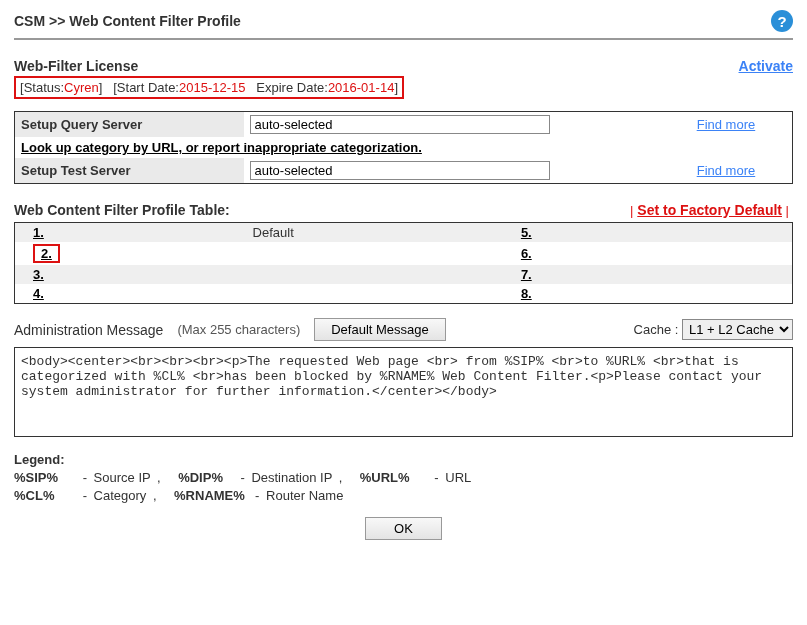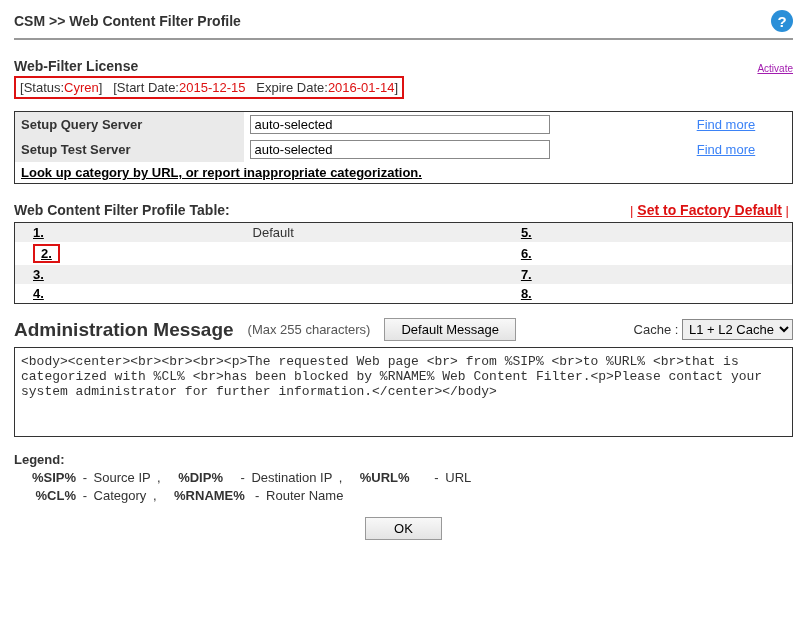--- a/index.html
+++ b/index.html
@@ -15,21 +15,21 @@
   .breadcrumb { font-weight:bold; font-size:14px; }
   .help-icon {
     width:22px; height:22px; border-radius:50%; background:#2a8fd8;
     color:#fff; display:flex; align-items:center; justify-content:center;
     font-weight:bold; font-size:15px; cursor:pointer;
   }
   hr.sep { border:0; border-top:2px solid #999; margin:6px 0 18px 0; }
 
   .license-row { display:flex; justify-content:space-between; align-items:flex-end; }
   .license-title { font-weight:bold; font-size:14px; }
-  .activate { color:#a21caf; font-weight:normal; text-decoration:underline; cursor:pointer; font-size:10px;}
+  .activate { color:#3b82f6; font-weight:bold; text-decoration:underline; cursor:pointer; font-size:14px;}
   .red-box { border:2px solid #d11; display:inline-block; padding:2px 4px; margin-top:2px; }
   .red-text { color:#d11; }
 
   table.server-setup {
     width:100%; border-collapse:collapse; margin-top:12px; border:1px solid #333;
   }
   table.server-setup td { padding:3px 6px; border:0; }
   table.server-setup tr:nth-child(1) td, table.server-setup tr:nth-child(2) td { }
   .setup-label-cell { background:#eaeaea; font-weight:bold; width:229px; }
   .setup-input { width:300px; border:1px solid #888; background:#fff; padding:1px 4px; font-size:13px; }
@@ -45,37 +45,37 @@
   table.profile-table th {
     background:#fff; font-weight:bold; text-align:left; padding:3px 18px;
   }
   table.profile-table td { padding:2px 18px; }
   table.profile-table tr.datarow:nth-child(odd) td { background:#efefef; }
   table.profile-table tr.datarow:nth-child(even) td { background:#fff; }
   .profile-link { color:#000; text-decoration:underline; cursor:pointer; font-weight:bold; }
   .small-red-box { border:2px solid #d11; padding:0 6px; display:inline-block; }
 
   .admin-row { margin-top:14px; display:flex; align-items:center; gap:14px; flex-wrap:wrap;}
-  .admin-title { font-weight:bold; font-size:19px;text-align:right; }
+  .admin-title { font-weight:normal; font-size:14px;text-align:right; }
   .maxchars { color:#555; }
   .btn {
     background:linear-gradient(#f8f8f8,#e4e4e4);
     border:1px solid #999; padding:3px 16px; cursor:pointer; font-size:13px;
   }
   .cache-select { border:1px solid #888; padding:1px 2px; font-size:13px;}
 
   textarea.admin-msg {
     width:100%; height:90px; border:1px solid #333; font-family:"Courier New",monospace;
     font-size:13px; padding:6px; margin-top:6px; resize:none; color:#333;
   }
 
   .legend { margin-top:12px; font-size:13px;}
   .legend-title { font-weight:bold; }
   .legend-row { margin-top:3px; }
-  .lg-key { font-weight:bold; display:inline-block; min-width:62px;text-align:right;}
+  .lg-key { font-weight:bold; display:inline-block; min-width:62px;}
   .lg-key2 { font-weight:bold; display:inline-block;}
   .lg-sep { margin:0 3px;}
 
   .ok-row { text-align:center; margin-top:14px;}
 </style>
 </head>
 <body>
 
 
 
@@ -98,26 +98,26 @@
 </div>
 
 <table class="server-setup">
   <tbody>
       <tr>
     <td class="setup-label-cell">Setup Query Server</td>
     <td><input class="setup-input" value="auto-selected" style=""></td>
     <td><span class="findmore">Find more</span></td>
   </tr>
   <tr>
+    <td colspan="3"><span class="lookup-link">Look up category by URL, or report inappropriate categorization.</span></td>
+  </tr>
+  <tr>
     <td class="setup-label-cell">Setup Test Server</td>
     <td><input class="setup-input" value="auto-selected" style=""></td>
     <td><span class="findmore">Find more</span></td>
-  </tr>
-  <tr>
-    <td colspan="3"><span class="lookup-link">Look up category by URL, or report inappropriate categorization.</span></td>
   </tr>
 </tbody>
   </table>
 
 <div class="table-title-row">
   <div class="table-title">Web Content Filter Profile Table:</div>
   <div><span class="factory-sep">|</span><span class="factory-reset">Set to Factory Default</span><span class="factory-sep"> |</span></div>
 </div>
 
 <table class="profile-table">

